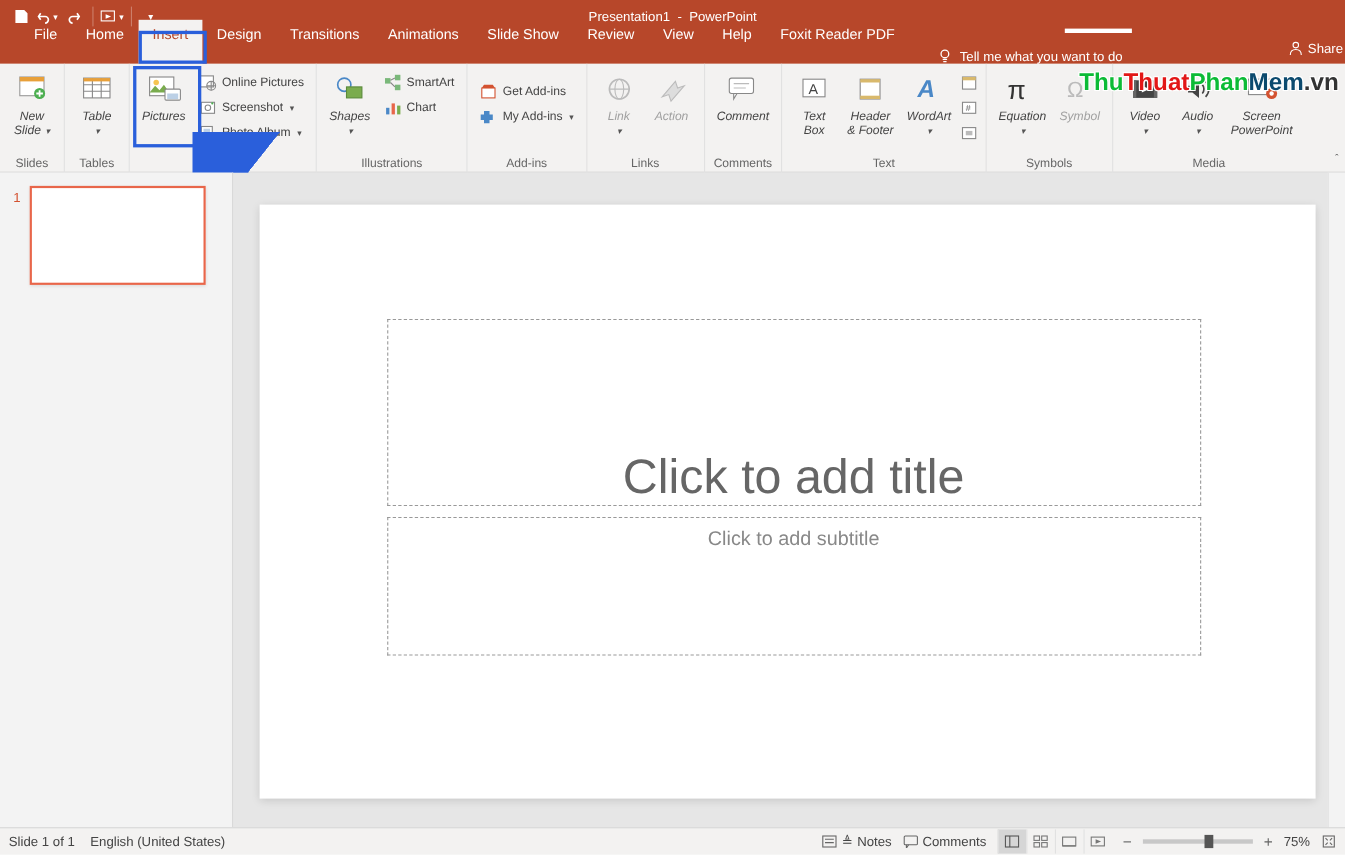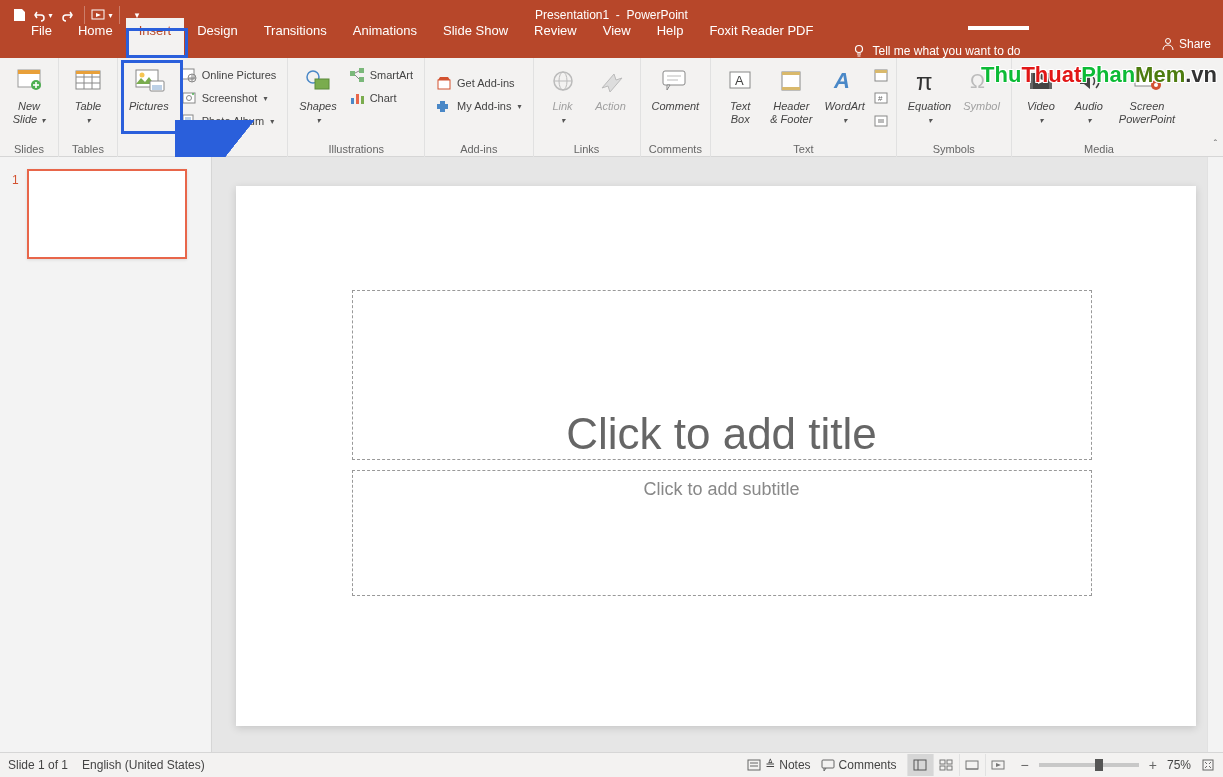--- a/index.html
+++ b/index.html
@@ -8,21 +8,21 @@
 .qat { display:flex; align-items:center; gap:2px; padding-left:8px; }
 .qat-btn { width:22px; height:22px; display:flex; align-items:center; justify-content:center; color:#fff; }
 .qat-sep { width:1px; height:18px; background:rgba(255,255,255,.3); margin:0 4px; }
 .title-center { position:absolute; left:50%; transform:translateX(-50%); white-space:nowrap; }
 .title-right { margin-left:auto; display:flex; align-items:center; gap:0;margin-top:42px; }
 .signin { background:#fff; color:#b7472a; padding:2px 12px; font-size:12px; margin-right:10px; height:20px; line-height:16px; }
 .win-btn { width:46px; height:30px; display:flex; align-items:center; justify-content:center; color:#fff; }
 .tabs { height:28px; background:#b7472a; display:flex; align-items:flex-end; color:#fff; font-size:13px; padding-left:18px; position:relative; }
 .tab { padding:5px 13px 20px; cursor:pointer; }
 .tab.active { background:#f3f2f1; color:#b7472a; }
-.tabs-right { position:absolute; right:12px; top:0; height:28px; display:flex; align-items:center; gap:6px; }
+.tabs-right { position:absolute; right:2px; top:0; height:28px; display:flex; align-items:center; gap:6px; }
 .tell { display:flex; align-items:center; gap:6px; color:#fff; font-size:12px; margin-left:26px; }
 .share { display:flex; align-items:center; gap:4px; color:#fff; font-size:12px; }
 .ribbon { height:99px; background:#f3f2f1; border-bottom:1px solid #d6d6d6; display:flex; position:relative; }
 .rgrp { display:flex; flex-direction:column; height:99px; border-right:1px solid #e1e1e1; padding:4px 7px 0 7px; }
 .rgrp-body { flex:1; display:flex; align-items:flex-start; gap:4px; }
 .rgrp-label { font-size:11px; color:#666; text-align:center; padding-bottom:2px; }
 .bigbtn { display:flex; flex-direction:column; align-items:center; justify-content:flex-start; padding:2px 4px; min-width:44px; gap:2px; }
 .bigbtn .ico { height:34px; display:flex; align-items:center; justify-content:center; }
 .bigbtn .lbl { font-size:11px; color:#444; text-align:center; line-height:13px; white-space:pre;font-style:italic; }
 .bigbtn.disabled .lbl { color:#a0a0a0; }
@@ -45,21 +45,21 @@
 .ph-sub { position:absolute; left:116px; top:284px; width:740px; height:126px; border:1px dashed #999; display:flex; align-items:flex-start; justify-content:center; padding-top:8px; }
 .ph-sub span { font-size:18px; color:#888; }
 .scroll-v { position:absolute; right:0; top:-10px; bottom:-10px; width:16px; background:#f3f3f3; border-left:1px solid #e1e1e1; }
 .statusbar { position:absolute; left:0; right:0; bottom:0; height:22px; background:#f3f2f1; border-top:1px solid #d6d6d6; display:flex; align-items:center; font-size:12px; color:#444; padding:12px 8px; gap:14px; }
 .status-right { margin-left:auto; display:flex; align-items:center; gap:10px; }
 .viewbtns { display:flex; align-items:center; gap:0; }
 .vbtn { width:26px; height:22px; display:flex; align-items:center; justify-content:center; border-left:1px solid #e1e1e1; }
 .zoom-slider { width:100px; height:4px; background:#c8c8c8; position:relative; }
 .zoom-slider .thumbz { position:absolute; width:8px; height:12px; background:#555; top:-4px; left:56px; }
 .watermark { position:absolute; top:62px; right:6px; font-weight:700; font-size:22px; text-shadow:1px 1px 0 #fff,-1px -1px 0 #fff,1px -1px 0 #fff,-1px 1px 0 #fff; pointer-events:none; z-index:5; }
-.wm1{color:#0cbb36}.wm2{color:#e21717}.wm3{color:#0cbb36}.wm4{color:#4d7c0f}.wm6{color:#333}
+.wm1{color:#0cbb36}.wm2{color:#e21717}.wm3{color:#0cbb36}.wm4{color:#0c4a6e}.wm6{color:#333}
 svg { display:block; }
 </style>
 </head>
 <body>
 
 <div class="titlebar">
   <div class="qat">
     <div class="qat-btn">
         <svg width="14" height="14" viewBox="0 0 14 14">
           <path fill="#fff" d="M2 1h8l3 3v9H2z M4 2h5v3H4z M4 8h6v4H4z"></path>

